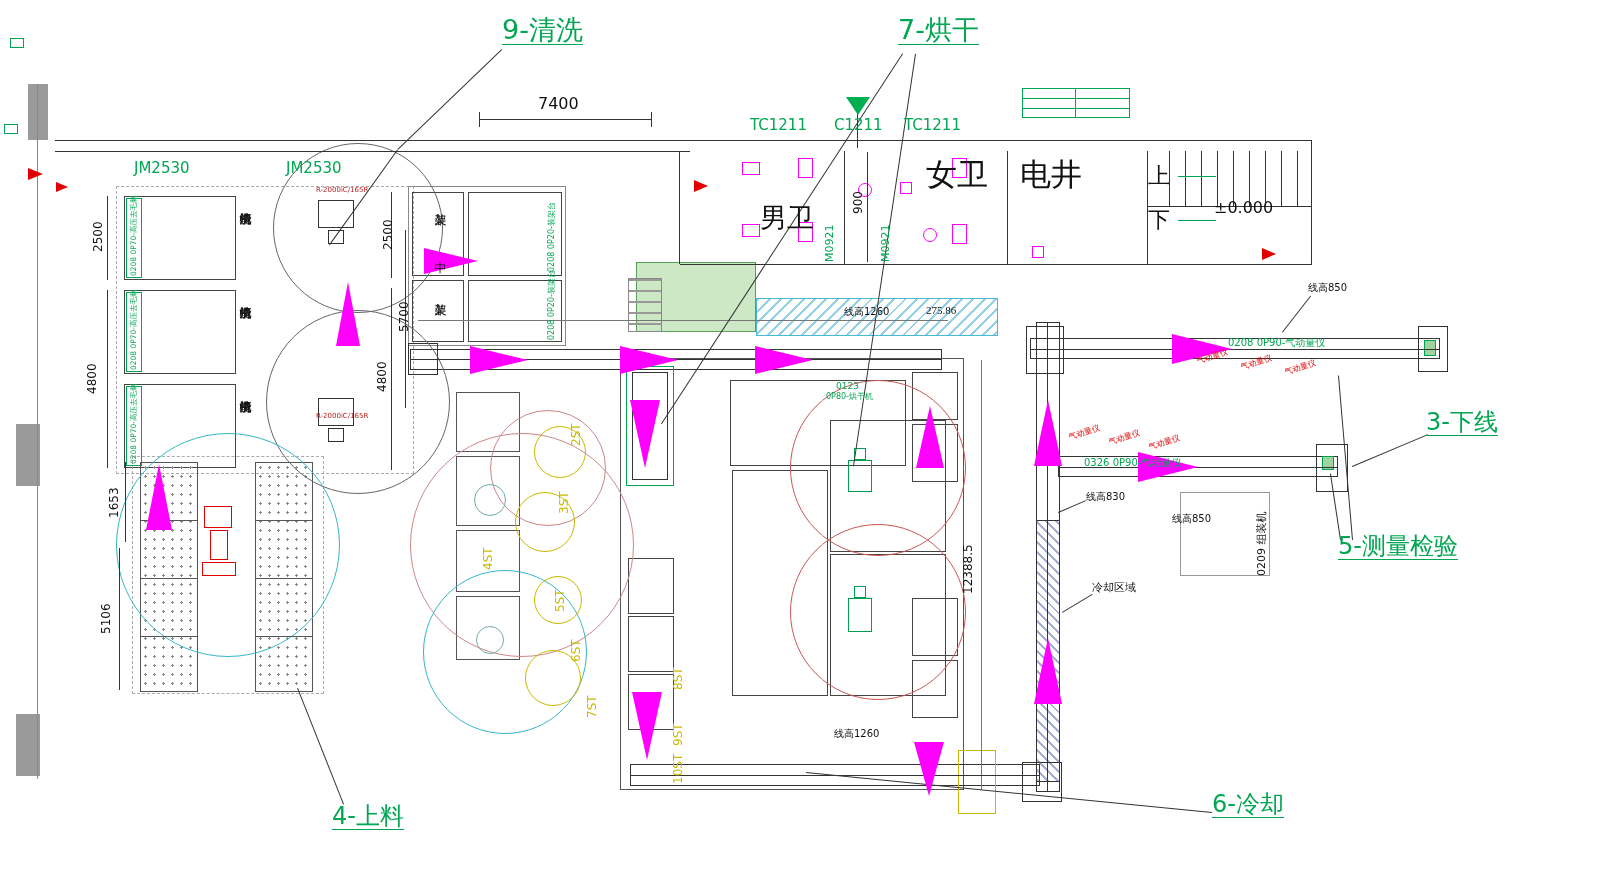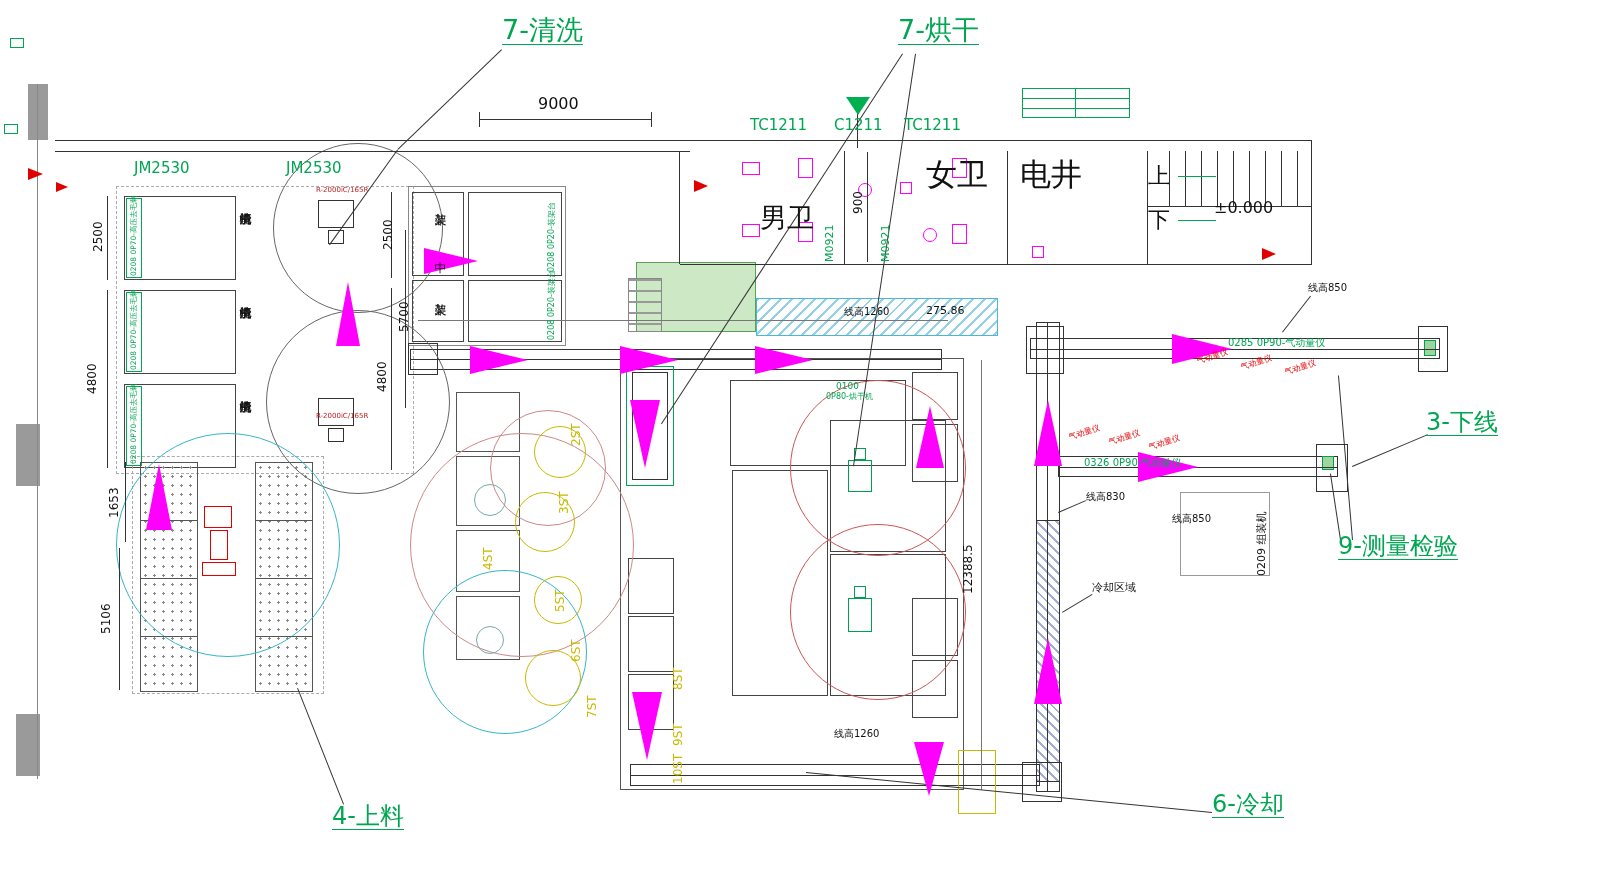--- a/index.html
+++ b/index.html
@@ -179,34 +179,34 @@
     <div style="left: 914px; top: 742px; width: 0px; height: 0px; position: absolute; border-left: 15px solid transparent; border-right: 15px solid transparent; border-top: 54px solid rgb(255, 0, 255);"></div>
     <div style="left: 1034px; top: 400px; width: 0px; height: 0px; position: absolute; border-left: 14px solid transparent; border-right: 14px solid transparent; border-bottom: 66px solid rgb(255, 0, 255);"></div>
     <div style="left: 1034px; top: 638px; width: 0px; height: 0px; position: absolute; border-left: 14px solid transparent; border-right: 14px solid transparent; border-bottom: 66px solid rgb(255, 0, 255);"></div>
     <div style="left: 1172px; top: 334px; width: 0px; height: 0px; position: absolute; border-top: 15px solid transparent; border-bottom: 15px solid transparent; border-left: 60px solid rgb(255, 0, 255);"></div>
     <div style="left: 1138px; top: 452px; width: 0px; height: 0px; position: absolute; border-top: 15px solid transparent; border-bottom: 15px solid transparent; border-left: 60px solid rgb(255, 0, 255);"></div>
     <div style="left: 846px; top: 97px; width: 0px; height: 0px; position: absolute; border-left: 12px solid transparent; border-right: 12px solid transparent; border-top: 18px solid rgb(0, 176, 80);"></div>
     <div style="left: 28px; top: 168px; width: 0px; height: 0px; position: absolute; border-top: 6.5px solid transparent; border-bottom: 6.5px solid transparent; border-left: 15px solid rgb(224, 0, 0);"></div>
     <div style="left: 56px; top: 182px; width: 0px; height: 0px; position: absolute; border-top: 5.5px solid transparent; border-bottom: 5.5px solid transparent; border-left: 12px solid rgb(224, 0, 0);"></div>
     <div style="left: 694px; top: 180px; width: 0px; height: 0px; position: absolute; border-top: 6px solid transparent; border-bottom: 6px solid transparent; border-left: 14px solid rgb(224, 0, 0);"></div>
     <div style="left: 1262px; top: 248px; width: 0px; height: 0px; position: absolute; border-top: 6px solid transparent; border-bottom: 6px solid transparent; border-left: 14px solid rgb(224, 0, 0);"></div>
-    <div style="left: 502px; top: 16px; font-size: 27px; color: rgb(0, 166, 81); white-space: nowrap; line-height: 1.05; position: absolute; border-bottom: 1.5px solid rgb(0, 166, 81);">7-清洗</div>
+    <div style="left: 502px; top: 16px; font-size: 27px; color: rgb(0, 166, 81); white-space: nowrap; line-height: 1.05; position: absolute; border-bottom: 1.5px solid rgb(0, 166, 81);">9-清洗</div>
     <div style="left: 898px; top: 16px; font-size: 27px; color: rgb(0, 166, 81); white-space: nowrap; line-height: 1.05; position: absolute; border-bottom: 1.5px solid rgb(0, 166, 81);">7-烘干</div>
     <div style="left: 1426px; top: 410px; font-size: 24px; color: rgb(0, 166, 81); white-space: nowrap; line-height: 1.05; position: absolute; border-bottom: 1.5px solid rgb(0, 166, 81);">3-下线</div>
-    <div style="left: 1338px; top: 534px; font-size: 24px; color: rgb(0, 166, 81); white-space: nowrap; line-height: 1.05; position: absolute; border-bottom: 1.5px solid rgb(0, 166, 81);">9-测量检验</div>
+    <div style="left: 1338px; top: 534px; font-size: 24px; color: rgb(0, 166, 81); white-space: nowrap; line-height: 1.05; position: absolute; border-bottom: 1.5px solid rgb(0, 166, 81);">5-测量检验</div>
     <div style="left: 1212px; top: 792px; font-size: 24px; color: rgb(0, 166, 81); white-space: nowrap; line-height: 1.05; position: absolute; border-bottom: 1.5px solid rgb(0, 166, 81);">6-冷却</div>
     <div style="left: 332px; top: 804px; font-size: 24px; color: rgb(0, 166, 81); white-space: nowrap; line-height: 1.05; position: absolute; border-bottom: 1.5px solid rgb(0, 166, 81);">4-上料</div>
     <div style="left: 750px; top: 118px; font-size: 15px; color: rgb(0, 166, 81); white-space: nowrap; line-height: 1.05; position: absolute;">TC1211</div>
     <div style="left: 834px; top: 118px; font-size: 15px; color: rgb(0, 166, 81); white-space: nowrap; line-height: 1.05; position: absolute;">C1211</div>
     <div style="left: 904px; top: 118px; font-size: 15px; color: rgb(0, 166, 81); white-space: nowrap; line-height: 1.05; position: absolute;">TC1211</div>
     <div style="left: 134px; top: 161px; font-size: 15px; color: rgb(0, 166, 81); white-space: nowrap; line-height: 1.05; position: absolute;">JM2530</div>
     <div style="left: 286px; top: 161px; font-size: 15px; color: rgb(0, 166, 81); white-space: nowrap; line-height: 1.05; position: absolute;">JM2530</div>
-    <div style="left: 1228px; top: 338px; font-size: 10px; color: rgb(0, 166, 81); white-space: nowrap; line-height: 1.05; position: absolute;">0285 0P90-气动量仪</div>
+    <div style="left: 1228px; top: 338px; font-size: 10px; color: rgb(0, 166, 81); white-space: nowrap; line-height: 1.05; position: absolute;">0208 0P90-气动量仪</div>
     <div style="left: 1084px; top: 458px; font-size: 10px; color: rgb(0, 166, 81); white-space: nowrap; line-height: 1.05; position: absolute;">0326 0P90-气动量仪</div>
-    <div style="left: 836px; top: 382px; font-size: 9px; color: rgb(0, 166, 81); white-space: nowrap; line-height: 1.05; position: absolute;">0100</div>
+    <div style="left: 836px; top: 382px; font-size: 9px; color: rgb(0, 166, 81); white-space: nowrap; line-height: 1.05; position: absolute;">0123</div>
     <div style="left: 826px; top: 393px; font-size: 8px; color: rgb(0, 166, 81); white-space: nowrap; line-height: 1.05; position: absolute;">0P80-烘干机</div>
     <div style="left: 824px; top: 262px; font-size: 11px; color: rgb(0, 166, 81); white-space: nowrap; line-height: 1.05; position: absolute; transform-origin: left top; transform: rotate(-90deg);">M0921</div>
     <div style="left: 880px; top: 262px; font-size: 11px; color: rgb(0, 166, 81); white-space: nowrap; line-height: 1.05; position: absolute; transform-origin: left top; transform: rotate(-90deg);">M0921</div>
     <div style="left: 130px; top: 276px; font-size: 7.5px; color: rgb(0, 166, 81); white-space: nowrap; line-height: 1.05; position: absolute; transform-origin: left top; transform: rotate(-90deg);">0208 0P70-高压去毛刺</div>
     <div style="left: 130px; top: 370px; font-size: 7.5px; color: rgb(0, 166, 81); white-space: nowrap; line-height: 1.05; position: absolute; transform-origin: left top; transform: rotate(-90deg);">0208 0P70-高压去毛刺</div>
     <div style="left: 130px; top: 464px; font-size: 7.5px; color: rgb(0, 166, 81); white-space: nowrap; line-height: 1.05; position: absolute; transform-origin: left top; transform: rotate(-90deg);">0208 0P70-高压去毛刺</div>
     <div style="left: 548px; top: 272px; font-size: 8px; color: rgb(0, 166, 81); white-space: nowrap; line-height: 1.05; position: absolute; transform-origin: left top; transform: rotate(-90deg);">0208 0P20-装架台</div>
     <div style="left: 548px; top: 340px; font-size: 8px; color: rgb(0, 166, 81); white-space: nowrap; line-height: 1.05; position: absolute; transform-origin: left top; transform: rotate(-90deg);">0208 0P20-装架台</div>
     <div style="left: 570px; top: 446px; font-size: 12px; color: rgb(201, 185, 0); white-space: nowrap; line-height: 1.05; position: absolute; transform-origin: left top; transform: rotate(-90deg);">2ST</div>
     <div style="left: 558px; top: 514px; font-size: 12px; color: rgb(201, 185, 0); white-space: nowrap; line-height: 1.05; position: absolute; transform-origin: left top; transform: rotate(-90deg);">3ST</div>
@@ -216,31 +216,31 @@
     <div style="left: 586px; top: 718px; font-size: 12px; color: rgb(201, 185, 0); white-space: nowrap; line-height: 1.05; position: absolute; transform-origin: left top; transform: rotate(-90deg);">7ST</div>
     <div style="left: 672px; top: 690px; font-size: 12px; color: rgb(201, 185, 0); white-space: nowrap; line-height: 1.05; position: absolute; transform-origin: left top; transform: rotate(-90deg);">8ST</div>
     <div style="left: 672px; top: 746px; font-size: 12px; color: rgb(201, 185, 0); white-space: nowrap; line-height: 1.05; position: absolute; transform-origin: left top; transform: rotate(-90deg);">9ST</div>
     <div style="left: 672px; top: 784px; font-size: 12px; color: rgb(201, 185, 0); white-space: nowrap; line-height: 1.05; position: absolute; transform-origin: left top; transform: rotate(-90deg);">10ST</div>
     <div style="left: 760px; top: 204px; font-size: 27px; color: rgb(17, 17, 17); white-space: nowrap; line-height: 1.05; position: absolute;">男卫</div>
     <div style="left: 926px; top: 158px; font-size: 31px; color: rgb(17, 17, 17); white-space: nowrap; line-height: 1.05; position: absolute;">女卫</div>
     <div style="left: 1020px; top: 158px; font-size: 31px; color: rgb(17, 17, 17); white-space: nowrap; line-height: 1.05; position: absolute;">电井</div>
     <div style="left: 1148px; top: 164px; font-size: 22px; color: rgb(17, 17, 17); white-space: nowrap; line-height: 1.05; position: absolute;">上</div>
     <div style="left: 1148px; top: 208px; font-size: 22px; color: rgb(17, 17, 17); white-space: nowrap; line-height: 1.05; position: absolute;">下</div>
     <div style="left: 1214px; top: 200px; font-size: 16px; color: rgb(17, 17, 17); white-space: nowrap; line-height: 1.05; position: absolute;">±0.000</div>
-    <div style="left: 538px; top: 96px; font-size: 16px; color: rgb(17, 17, 17); white-space: nowrap; line-height: 1.05; position: absolute;">9000</div>
+    <div style="left: 538px; top: 96px; font-size: 16px; color: rgb(17, 17, 17); white-space: nowrap; line-height: 1.05; position: absolute;">7400</div>
     <div style="left: 852px; top: 214px; font-size: 12px; color: rgb(17, 17, 17); white-space: nowrap; line-height: 1.05; position: absolute; transform-origin: left top; transform: rotate(-90deg);">900</div>
     <div style="left: 92px; top: 252px; font-size: 12px; color: rgb(17, 17, 17); white-space: nowrap; line-height: 1.05; position: absolute; transform-origin: left top; transform: rotate(-90deg);">2500</div>
     <div style="left: 86px; top: 394px; font-size: 12px; color: rgb(17, 17, 17); white-space: nowrap; line-height: 1.05; position: absolute; transform-origin: left top; transform: rotate(-90deg);">4800</div>
     <div style="left: 382px; top: 250px; font-size: 12px; color: rgb(17, 17, 17); white-space: nowrap; line-height: 1.05; position: absolute; transform-origin: left top; transform: rotate(-90deg);">2500</div>
     <div style="left: 398px; top: 332px; font-size: 12px; color: rgb(17, 17, 17); white-space: nowrap; line-height: 1.05; position: absolute; transform-origin: left top; transform: rotate(-90deg);">5700</div>
     <div style="left: 376px; top: 392px; font-size: 12px; color: rgb(17, 17, 17); white-space: nowrap; line-height: 1.05; position: absolute; transform-origin: left top; transform: rotate(-90deg);">4800</div>
     <div style="left: 108px; top: 518px; font-size: 12px; color: rgb(17, 17, 17); white-space: nowrap; line-height: 1.05; position: absolute; transform-origin: left top; transform: rotate(-90deg);">1653</div>
     <div style="left: 100px; top: 634px; font-size: 12px; color: rgb(17, 17, 17); white-space: nowrap; line-height: 1.05; position: absolute; transform-origin: left top; transform: rotate(-90deg);">5106</div>
     <div style="left: 962px; top: 594px; font-size: 12px; color: rgb(17, 17, 17); white-space: nowrap; line-height: 1.05; position: absolute; transform-origin: left top; transform: rotate(-90deg);">12388.5</div>
-    <div style="left: 926px; top: 305px; font-size: 11px; color: rgb(17, 17, 17); white-space: nowrap; line-height: 1.05; position: absolute;">275.86</div>
+    <div style="left: 926px; top: 305px; font-size: 11px; color: rgb(17, 17, 17); white-space: nowrap; line-height: 1.05; position: absolute; font-family: Liberation Serif, serif;">275.86</div>
     <div style="left: 844px; top: 307px; font-size: 10px; color: rgb(17, 17, 17); white-space: nowrap; line-height: 1.05; position: absolute;">线高1260</div>
     <div style="left: 834px; top: 729px; font-size: 10px; color: rgb(17, 17, 17); white-space: nowrap; line-height: 1.05; position: absolute;">线高1260</div>
     <div style="left: 1308px; top: 283px; font-size: 10px; color: rgb(17, 17, 17); white-space: nowrap; line-height: 1.05; position: absolute;">线高850</div>
     <div style="left: 1086px; top: 492px; font-size: 10px; color: rgb(17, 17, 17); white-space: nowrap; line-height: 1.05; position: absolute;">线高830</div>
     <div style="left: 1172px; top: 514px; font-size: 10px; color: rgb(17, 17, 17); white-space: nowrap; line-height: 1.05; position: absolute;">线高850</div>
     <div style="left: 1092px; top: 582px; font-size: 11px; color: rgb(17, 17, 17); white-space: nowrap; line-height: 1.05; position: absolute;">冷却区域</div>
     <div style="left: 1256px; top: 576px; font-size: 11px; color: rgb(17, 17, 17); white-space: nowrap; line-height: 1.05; position: absolute; transform-origin: left top; transform: rotate(-90deg);">0209 组装机</div>
     <div style="left: 1196px; top: 358px; font-size: 8px; color: rgb(224, 0, 0); white-space: nowrap; line-height: 1.05; position: absolute; transform-origin: left top; transform: rotate(-18deg);">气动量仪</div>
     <div style="left: 1240px; top: 364px; font-size: 8px; color: rgb(224, 0, 0); white-space: nowrap; line-height: 1.05; position: absolute; transform-origin: left top; transform: rotate(-18deg);">气动量仪</div>
     <div style="left: 1284px; top: 369px; font-size: 8px; color: rgb(224, 0, 0); white-space: nowrap; line-height: 1.05; position: absolute; transform-origin: left top; transform: rotate(-18deg);">气动量仪</div>

